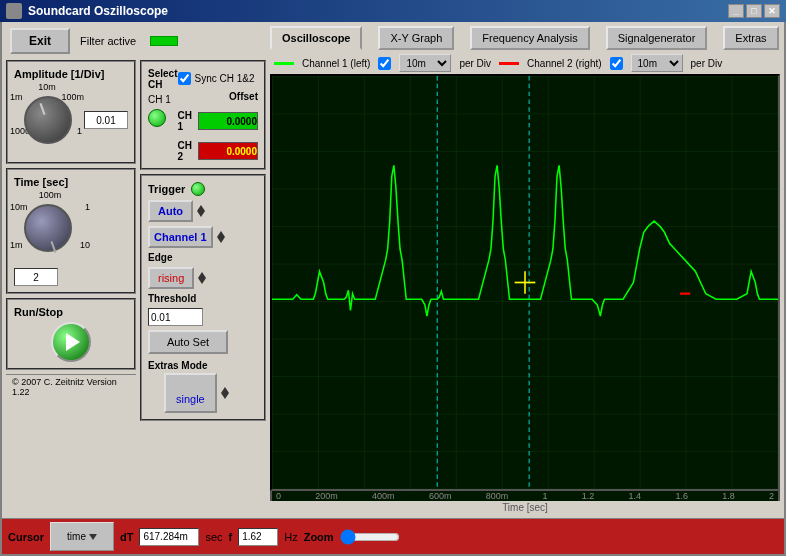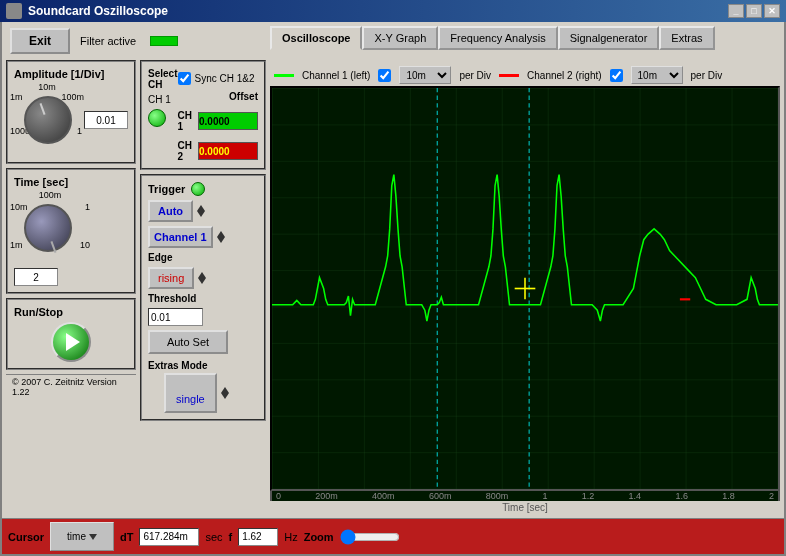--- a/index.html
+++ b/index.html
@@ -170,21 +170,21 @@
       justify-content: flex-end;
     }
     .offset-label {
       font-size: 10px;
       font-weight: bold;
     }
     .offset-input {
       width: 60px;
       height: 18px;
       font-size: 10px;
-      text-align: left;
+      text-align: right;
       border: 1px solid #555;
       background: #00cc00;
       color: #000;
       font-weight: bold;
     }
     .offset-input-red {
       background: #cc0000;
       color: #ffff00;
     }
     .trigger-header {
@@ -282,22 +282,22 @@
     
     .right-panel {
       flex: 1;
       display: flex;
       flex-direction: column;
     }
 
     
     .tabs-row {
       display: flex;
-      gap: 0;
-      margin-bottom: 14px;
+      gap: 16px;
+      margin-bottom: 2px;
     }
     .tab {
       height: 24px;
       padding: 0 10px;
       background: #c0c0c0;
       border: 2px outset #e8e8e8;
       font-size: 11px;
       cursor: pointer;
       display: flex;
       align-items: center;

